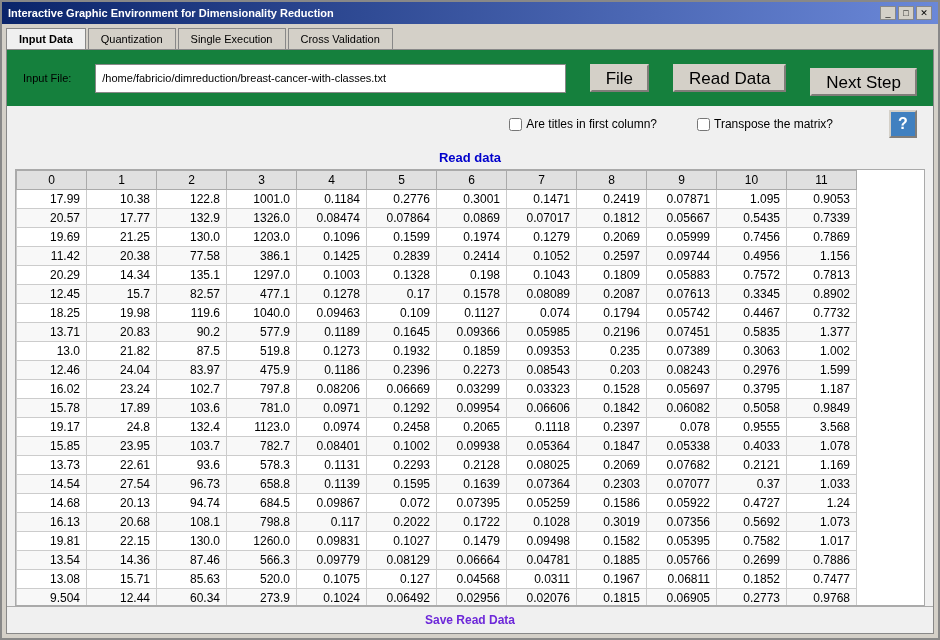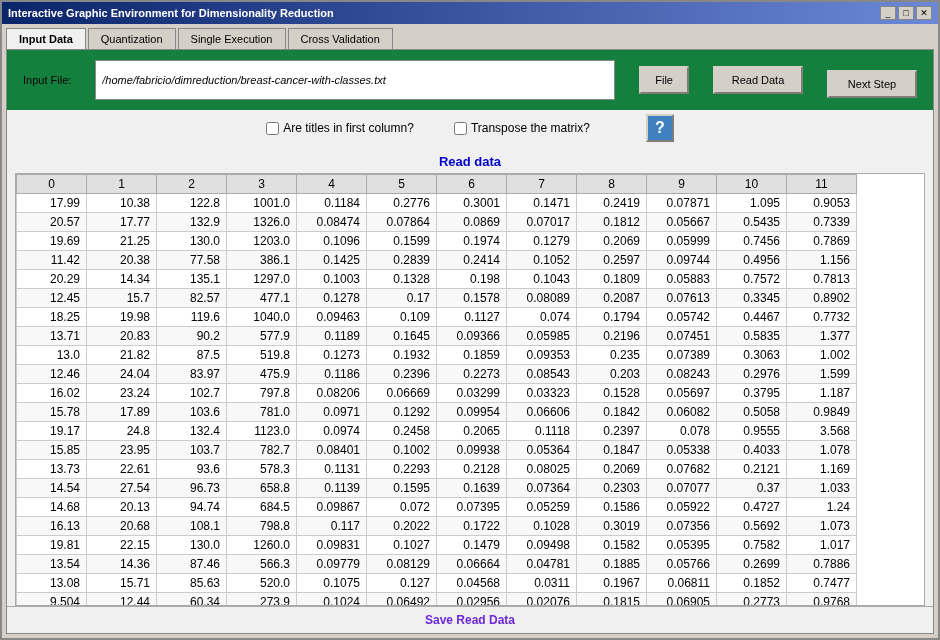--- a/index.html
+++ b/index.html
@@ -8,25 +8,25 @@
     .title-bar { background: linear-gradient(to right, #0a246a, #6b88d8); color: white; padding: 3px 6px; display: flex; align-items: center; justify-content: space-between; height: 22px; }
     .title-bar-text { font-size: 11px; font-weight: bold; }
     .title-bar-buttons { display: flex; gap: 2px; }
     .title-btn { width: 16px; height: 14px; background: #d4d0c8; border: 1px solid #888; font-size: 9px; cursor: pointer; display: flex; align-items: center; justify-content: center; }
     .tabs { display: flex; padding: 4px 4px 0 4px; gap: 2px; }
     .tab { padding: 4px 12px; background: #d4d0c8; border: 1px solid #888; border-bottom: none; cursor: pointer; font-size: 11px; }
     .tab.active { background: #f0f0f0; font-weight: bold; z-index: 1; }
     .content-area { flex: 1; background: #f0f0f0; border: 1px solid #888; margin: 0 4px 4px 4px; padding: 0; display: flex; flex-direction: column; overflow: hidden; }
     .input-row { display: flex; align-items: center; padding: 10px 16px; gap: 24px; background: #15803d; }
     .input-label { font-size: 11px; white-space: nowrap; }
-    .input-file { flex: 1; padding: 3px 6px; border: 1px solid #888; background: white; font-size: 11px; height: 40px; font-style: italic; }
-    .btn { padding: 3px 14px; border: 2px outset #d4d0c8; background: #d4d0c8; cursor: pointer; font-size: 11px; height: 28px; white-space: nowrap; }
+    .input-file { flex: 1; padding: 3px 6px; border: 1px solid #888; background: white; font-size: 11px; height: 29px; }
+    .btn { padding: 3px 14px; border: 2px outset #d4d0c8; background: #d4d0c8; cursor: pointer; font-size: 17px; height: 28px; white-space: nowrap; }
     .btn-read { min-width: 90px; }
     .btn-next { min-width: 90px; margin-top: 8px; }
-    .checkboxes-row { display: flex; align-items: center; justify-content: center; gap: 40px; padding: 4px 16px 8px 16px; background: #f0f0f0; }
+    .checkboxes-row { display: flex; align-items: center; justify-content: flex-end; gap: 40px; padding: 4px 16px 8px 16px; background: #f0f0f0; }
     .checkbox-label { display: flex; align-items: center; gap: 4px; font-size: 11px; }
     .help-btn { margin-left: 16px; width: 28px; height: 28px; background: #4080c0; color: white; font-size: 16px; font-weight: bold; border: 2px outset #d4d0c8; cursor: pointer; display: flex; align-items: center; justify-content: center; }
     .read-data-label { text-align: center; color: #0000cc; font-weight: bold; font-size: 13px; padding: 4px 0 4px 0; background: #f0f0f0; }
     .table-container { flex: 1; overflow: auto; border: 1px solid #aaa; margin: 0 8px; background: white; }
     table { border-collapse: collapse; font-size: 11px; }
     th { background: #e0e0e0; border: 1px solid #aaa; padding: 2px 8px; text-align: center; font-weight: normal; min-width: 70px; position: sticky; top: 0; z-index: 2; }
     td { border: 1px solid #ccc; padding: 2px 6px; text-align: right; white-space: nowrap; }
     tr:nth-child(even) td { background: #f8f8f8; }
     .save-row { text-align: center; padding: 6px; background: #f0f0f0; font-size: 12px; color: #6d28d9; font-weight: bold; border-top: 1px solid #aaa; cursor: pointer; }
   </style>

